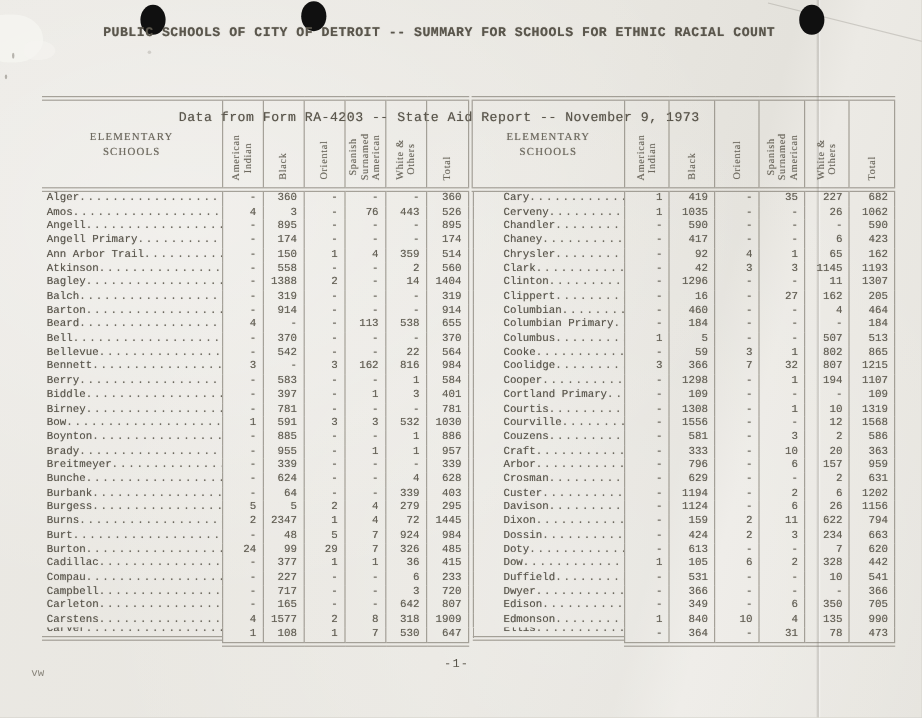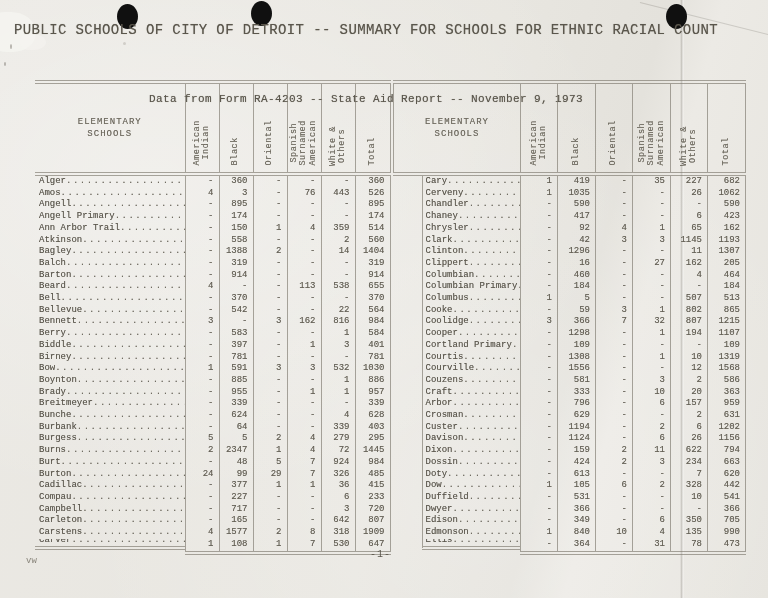--- a/index.html
+++ b/index.html
@@ -26,51 +26,51 @@
   .speck{position:absolute;background:rgba(90,86,76,.4);border-radius:50%;}
   .hole{position:absolute;width:21px;height:25px;background:#101010;border-radius:50%;}
   .fold{position:absolute;top:0;bottom:0;width:4px;
     background:linear-gradient(to right, rgba(110,106,98,0), rgba(110,106,98,0.30) 45%, rgba(255,255,255,0.45) 75%, rgba(110,106,98,0));}
   .crease-diag{position:absolute;height:1px;background:rgba(110,106,98,0.25);transform-origin:left center;}
   .title,.subtitle{
     position:absolute;left:0;width:732px;text-align:center;
     color:var(--ink);letter-spacing:0.4px;
     text-shadow:0 0 0.7px rgba(90,86,76,0.65);
   }
-  .title{top:22px;font-size:14px;}
+  .title{top:22px;font-size:11px;font-weight:bold;}
   .subtitle{top:46px;font-size:11px;margin-top:47px;}
   table{
     position:absolute;top:80px;border-collapse:collapse;table-layout:fixed;
     color:var(--ink);
     text-shadow:0 0 0.6px rgba(90,86,76,0.55);
   }
   #table-left{left:35px;width:355px;}
   #table-right{left:393px;width:352px;}
   thead th{
     border-top:4px double var(--line);
     border-bottom:4px double var(--line);
-    height:92px;position:relative;
-    font-weight:normal;vertical-align:middle;
+    height:76px;position:relative;
+    font-weight:normal;vertical-align:middle;font-family:Liberation Serif, serif;
   }
   th.corner{font-size:9px;letter-spacing:1px;white-space:pre-line;line-height:12px;color:var(--ink-light);}
   .vhead{
     position:absolute;bottom:6px;left:50%;
     transform:translateX(-50%) rotate(180deg);
     writing-mode:vertical-rl;text-orientation:mixed;
     white-space:pre-line;font-size:8.5px;line-height:9.5px;
     letter-spacing:0.6px;color:var(--ink-light);font-weight:normal;
   }
   th.vcol,td.val{border-left:1px solid var(--line);}
   #table-right th:first-child,#table-right td.name-cell{border-left:1px solid var(--line);}
   th:last-child,td.val:last-child{border-right:1px solid var(--line);}
   tbody tr:last-child td{border-bottom:4px double var(--line);align-items:flex-end;}
   tbody td{height:11.7px;font-size:9px;line-height:11.7px;vertical-align:middle;}
   td.name-cell{display:flex;align-items:center;overflow:hidden;height:11.7px;}
   #table-left td.name-cell{padding-left:4px;}
-  #table-right td.name-cell{padding-left:3px;margin-left:28px;}
+  #table-right td.name-cell{padding-left:25px;}
   .sname{white-space:nowrap;}
   .leader{flex:1;overflow:hidden;white-space:nowrap;letter-spacing:1.5px;color:var(--ink-light);}
   td.val{text-align:right;padding-right:5px;color:#646055;}
   .page-number{position:absolute;left:370px;top:549px;font-size:10px;color:var(--ink);letter-spacing:1px;}
   .initials{position:absolute;left:26px;top:556px;font-size:9px;color:#8a867c;}
 </style>
 </head>
 <body>
 
 <div class="sheet">

